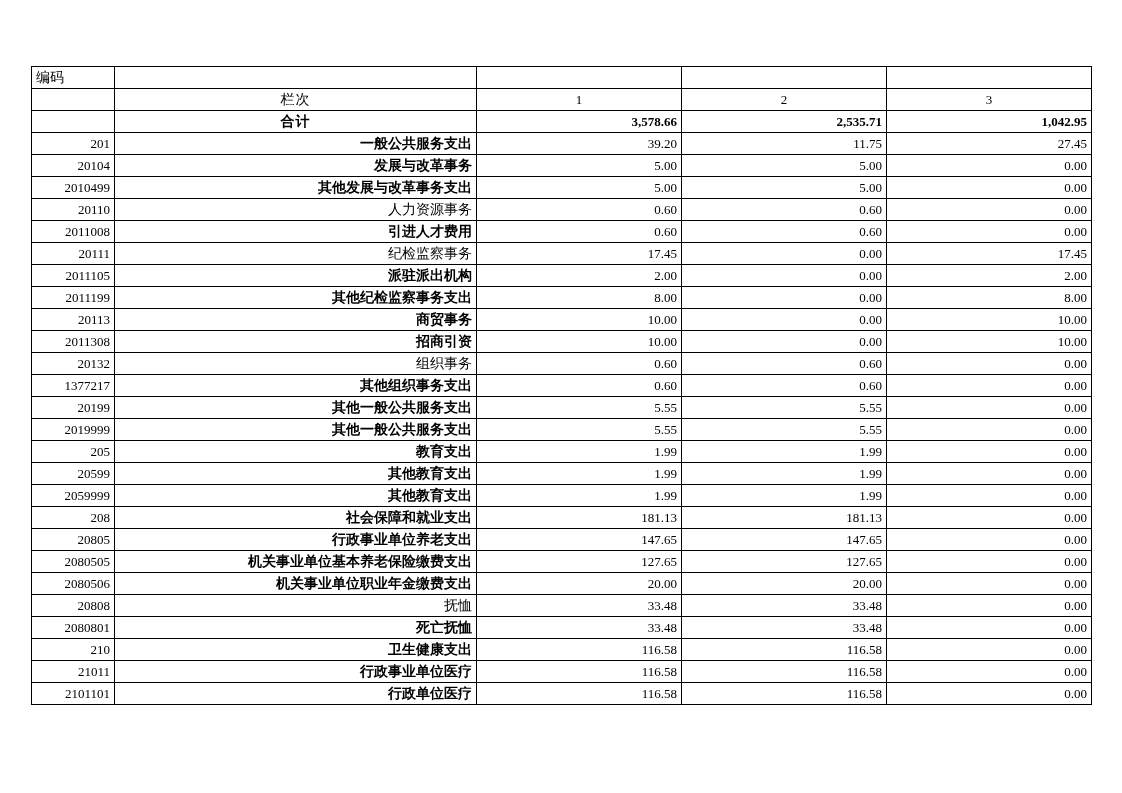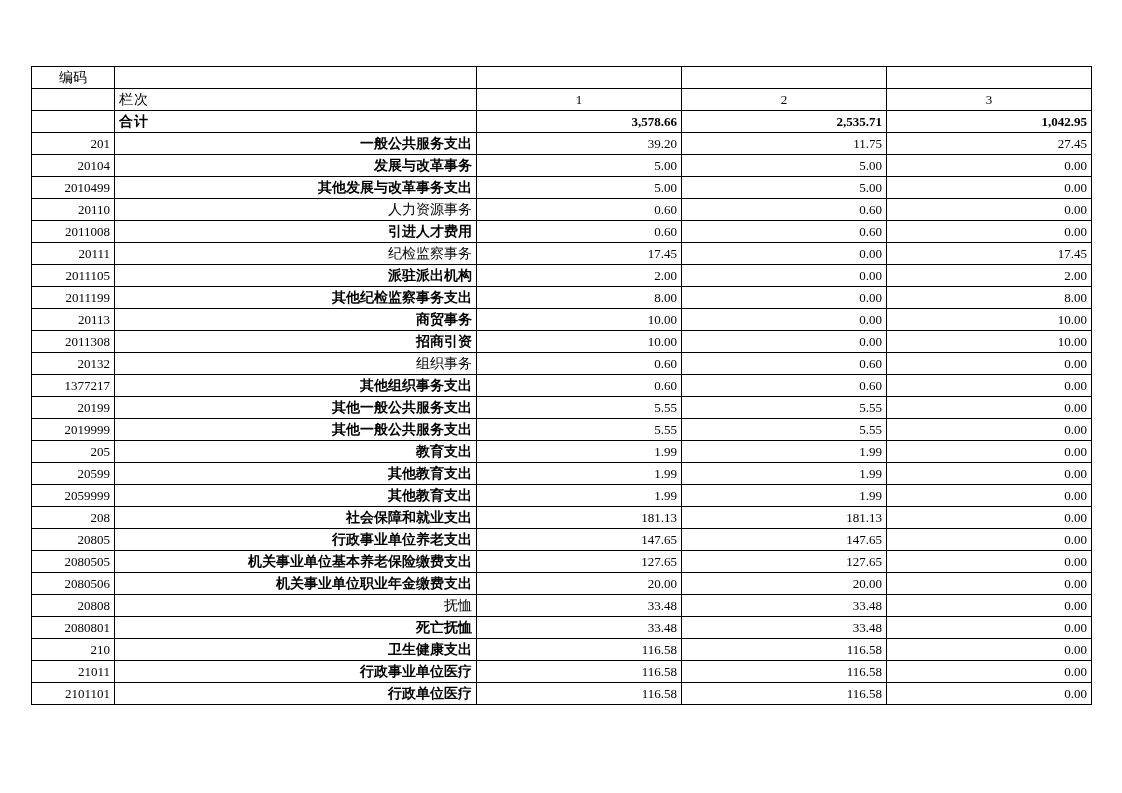--- a/index.html
+++ b/index.html
@@ -54,25 +54,24 @@
   .cell-name {
     font-size: 14px;
     text-align: right;
   }
   .cell-num {
     text-align: right;
     font-size: 13px;
     padding-right: 6px;
   }
   .hdr-code {
+    font-size: 14px;
+  }
+  .hdr-span {
     text-align: center;
-    font-size: 14px;
-  }
-  .hdr-span {
-    text-align: left;
     font-size: 14px;
     letter-spacing: 1px;
   }
   .hdr-index {
     text-align: center;
     font-size: 13px;
   }
   .row-total td {
     font-weight: bold;
   }

